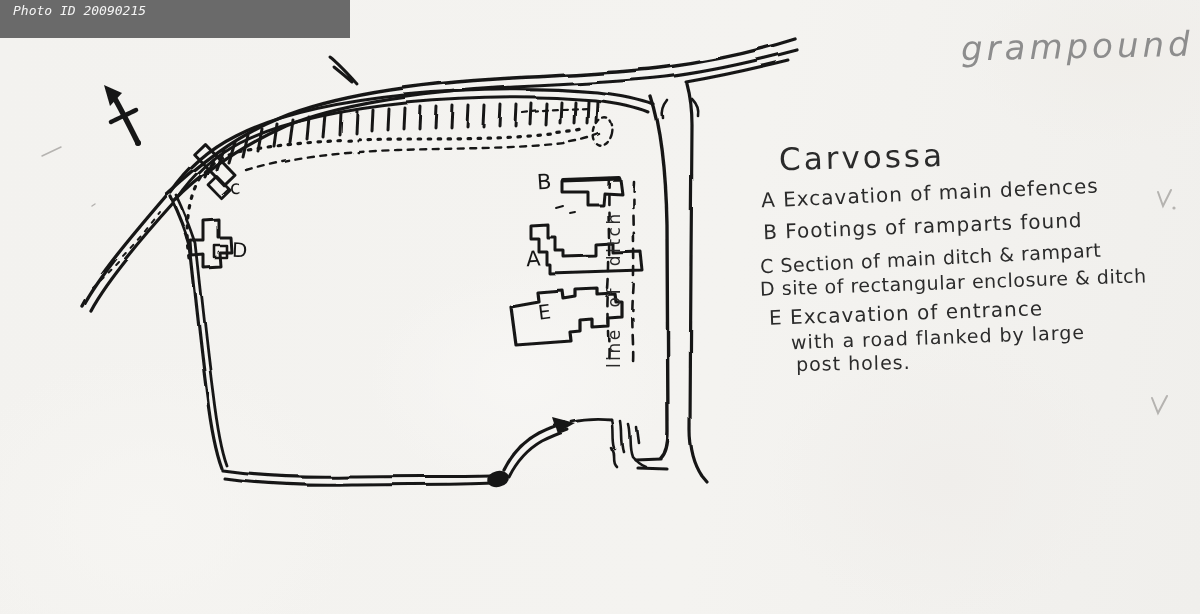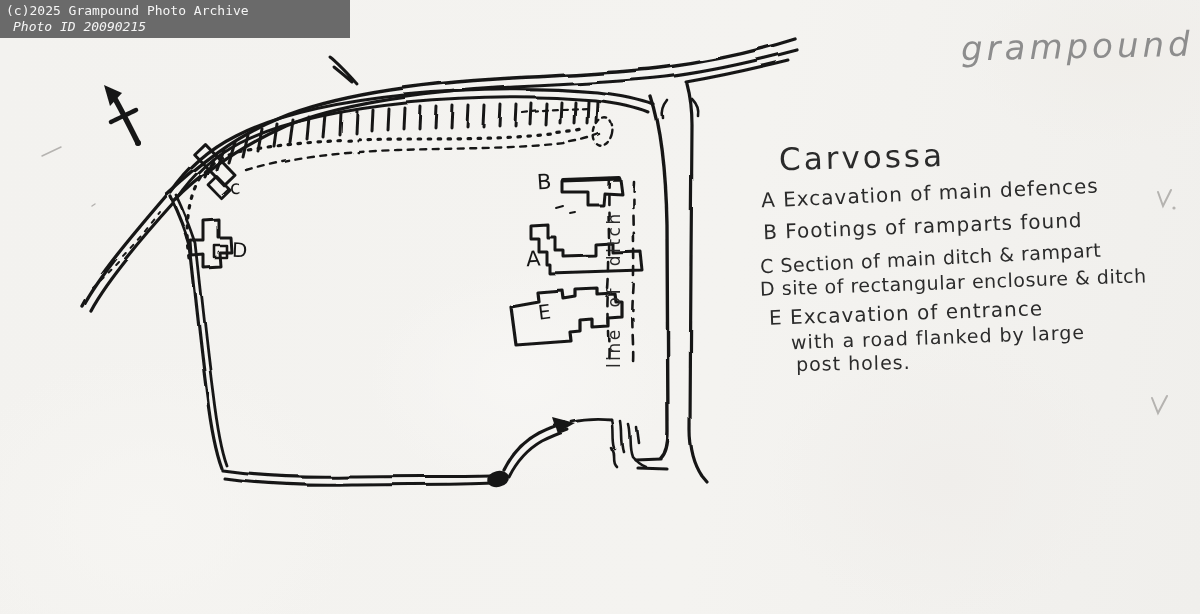--- a/index.html
+++ b/index.html
@@ -149,21 +149,20 @@
 
     <g>
       <path class="pencilmark" stroke-width="2" d="M1158,192 L1163,206 L1171,190"></path>
       <circle cx="1174" cy="208" r="1.6" fill="#b5b3b0"></circle>
       <path class="pencilmark" stroke-width="2" d="M1152,398 L1158,413 L1167,396"></path>
       <path class="pencilmark" stroke-width="1.5" d="M42,156 L61,147 M92,206 L95,204"></path>
     </g>
   </svg>
 
   <div class="banner">
-    <div>(c)2025 Grampound Photo Archive</div>
     <div class="l2">Photo ID 20090215</div>
   </div>
 
   <div class="hand pencil-title">grampound</div>
 
   <div>
     <div class="hand lg-title">Carvossa</div>
     <div class="hand lg-a">A Excavation of main defences</div>
     <div class="hand lg-b">B Footings of ramparts found</div>
     <div class="hand lg-c">C Section of main ditch &amp; rampart</div>

